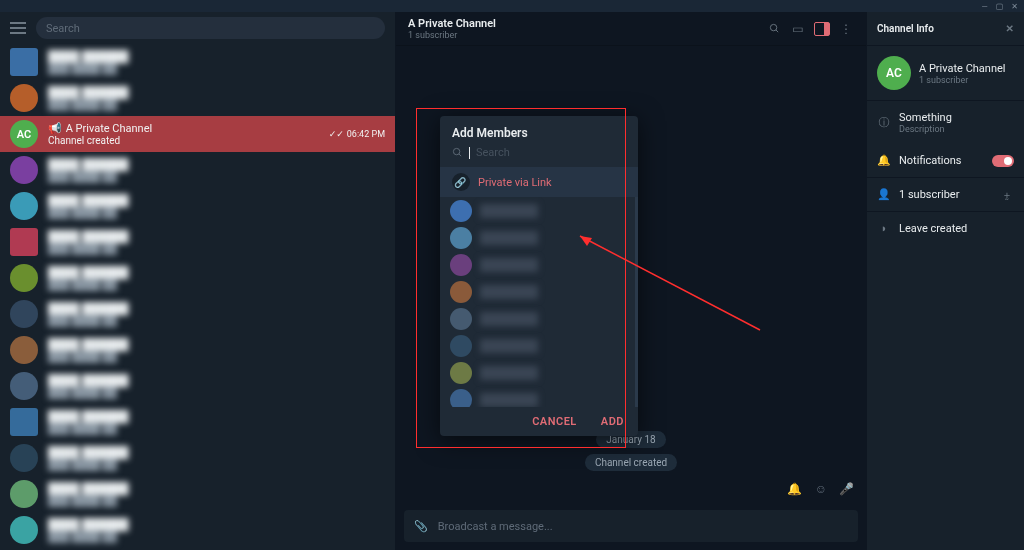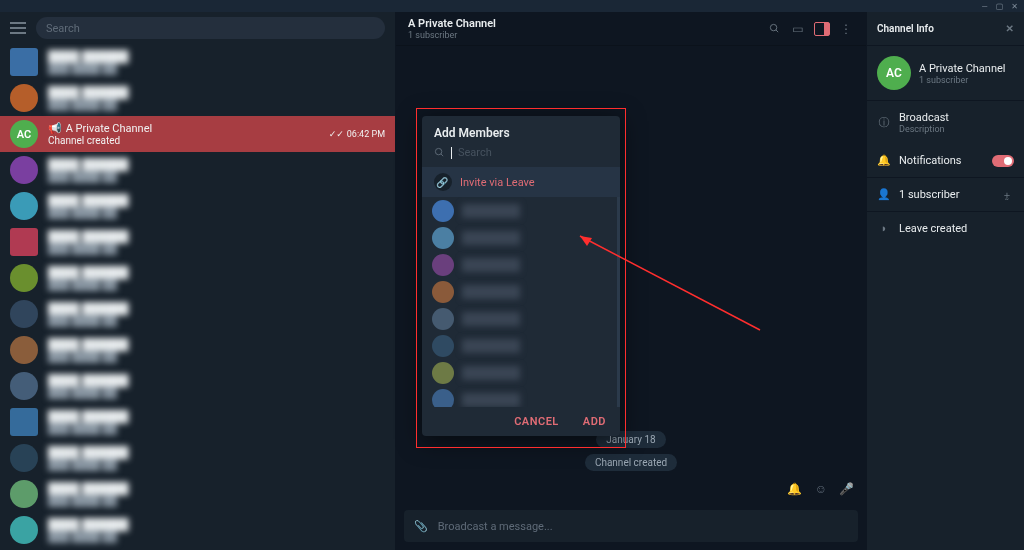--- a/index.html
+++ b/index.html
@@ -51,21 +51,21 @@
   .ravatar { width:34px;height:34px;border-radius:50%;background:#4fae4e;display:flex;align-items:center;justify-content:center;color:#fff;font-size:12px;font-weight:600;}
   .rtit { font-size:11px; color:#e9edef;}
   .rsub { font-size:9px; color:#6c7883;}
   .ricon { width:14px; text-align:center; color:#6c7883; font-size:11px;}
   .toggle { width:22px;height:12px;border-radius:6px;background:#e06c75;position:relative;margin-left:auto;}
   .toggle::after{content:"";width:8px;height:8px;border-radius:50%;background:#fff;position:absolute;top:2px;right:2px;}
 
   
   .red-rect { position:absolute; left:416px; top:108px; width:210px; height:340px; border:1.5px solid #ff2e2e; pointer-events:none; z-index:30; }
   .arrow { position:absolute; z-index:31; pointer-events:none; }
-  .modal { position:absolute; left:422px; top:116px; width:198px; height:320px; background:#1f2a36; border-radius:4px; box-shadow:0 4px 24px rgba(0,0,0,.6); z-index:20; display:flex; flex-direction:column; }
+  .modal { position:absolute; left:440px; top:116px; width:198px; height:320px; background:#1f2a36; border-radius:4px; box-shadow:0 4px 24px rgba(0,0,0,.6); z-index:20; display:flex; flex-direction:column; }
   .modal-title { font-size:12px; color:#e9edef; font-weight:600; padding:10px 12px 6px; }
   .modal-search { display:flex; align-items:center; gap:6px; padding:0 12px 8px; color:#5f6b78; font-size:11px; }
   .modal-search .caret{width:1px;height:12px;background:#e9edef;animation:blink 1s steps(1) infinite;}
   @keyframes blink{50%{opacity:0;}}
   .invite-row { display:flex; align-items:center; gap:8px; padding:6px 12px; background:#263445; }
   .invite-row .link-ic { width:18px;height:18px;border-radius:50%;background:#17212b;display:flex;align-items:center;justify-content:center;color:#e06c75;font-size:10px;}
   .invite-row span{ color:#e06c75; font-size:11px;}
   .members { flex:1; overflow:hidden; border-right:3px solid #2b3a4b; }
   .member { height:27px; display:flex; align-items:center; padding:0 10px; gap:8px; }
   .member .av{width:22px;height:22px;border-radius:50%;flex-shrink:0;}
@@ -261,21 +261,21 @@
       <div class="right-block bb">
         <div class="ravatar">AC</div>
         <div>
           <div class="rtit">A Private Channel</div>
           <div class="rsub">1 subscriber</div>
         </div>
       </div>
       <div class="right-block">
         <div class="ricon">ⓘ</div>
         <div>
-          <div class="rtit">Broadcast</div>
+          <div class="rtit">Something</div>
           <div class="rsub">Description</div>
         </div>
       </div>
       <div class="right-block bb">
         <div class="ricon">🔔</div>
         <div class="rtit">Notifications</div>
         <div class="toggle"></div>
       </div>
       <div class="right-block bb">
         <div class="ricon">👤</div>
@@ -302,21 +302,21 @@
   <div class="modal-search">
     <svg class="magnify" viewBox="0 0 24 24" fill="none" stroke="currentColor" stroke-width="2">
         <circle cx="10" cy="10" r="7"></circle>
         <line x1="20" y1="20" x2="15" y2="15"></line>
       </svg>
     <span class="caret"></span>
     <span style="opacity:.6">Search</span>
   </div>
   <div class="invite-row">
     <div class="link-ic">🔗</div>
-    <span>Invite via Leave</span>
+    <span>Private via Link</span>
   </div>
   <div class="members" id="members">
       <div class="member">
         <div class="av" style="background: rgb(61, 111, 176);"></div>
         <div class="txt"></div>
       </div>
       <div class="member">
         <div class="av" style="background: rgb(75, 127, 163);"></div>
         <div class="txt"></div>
       </div>

